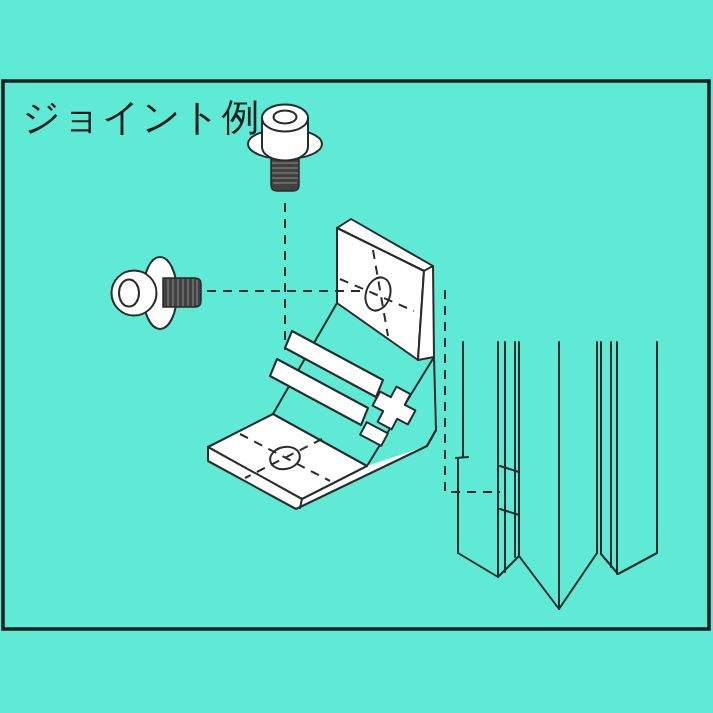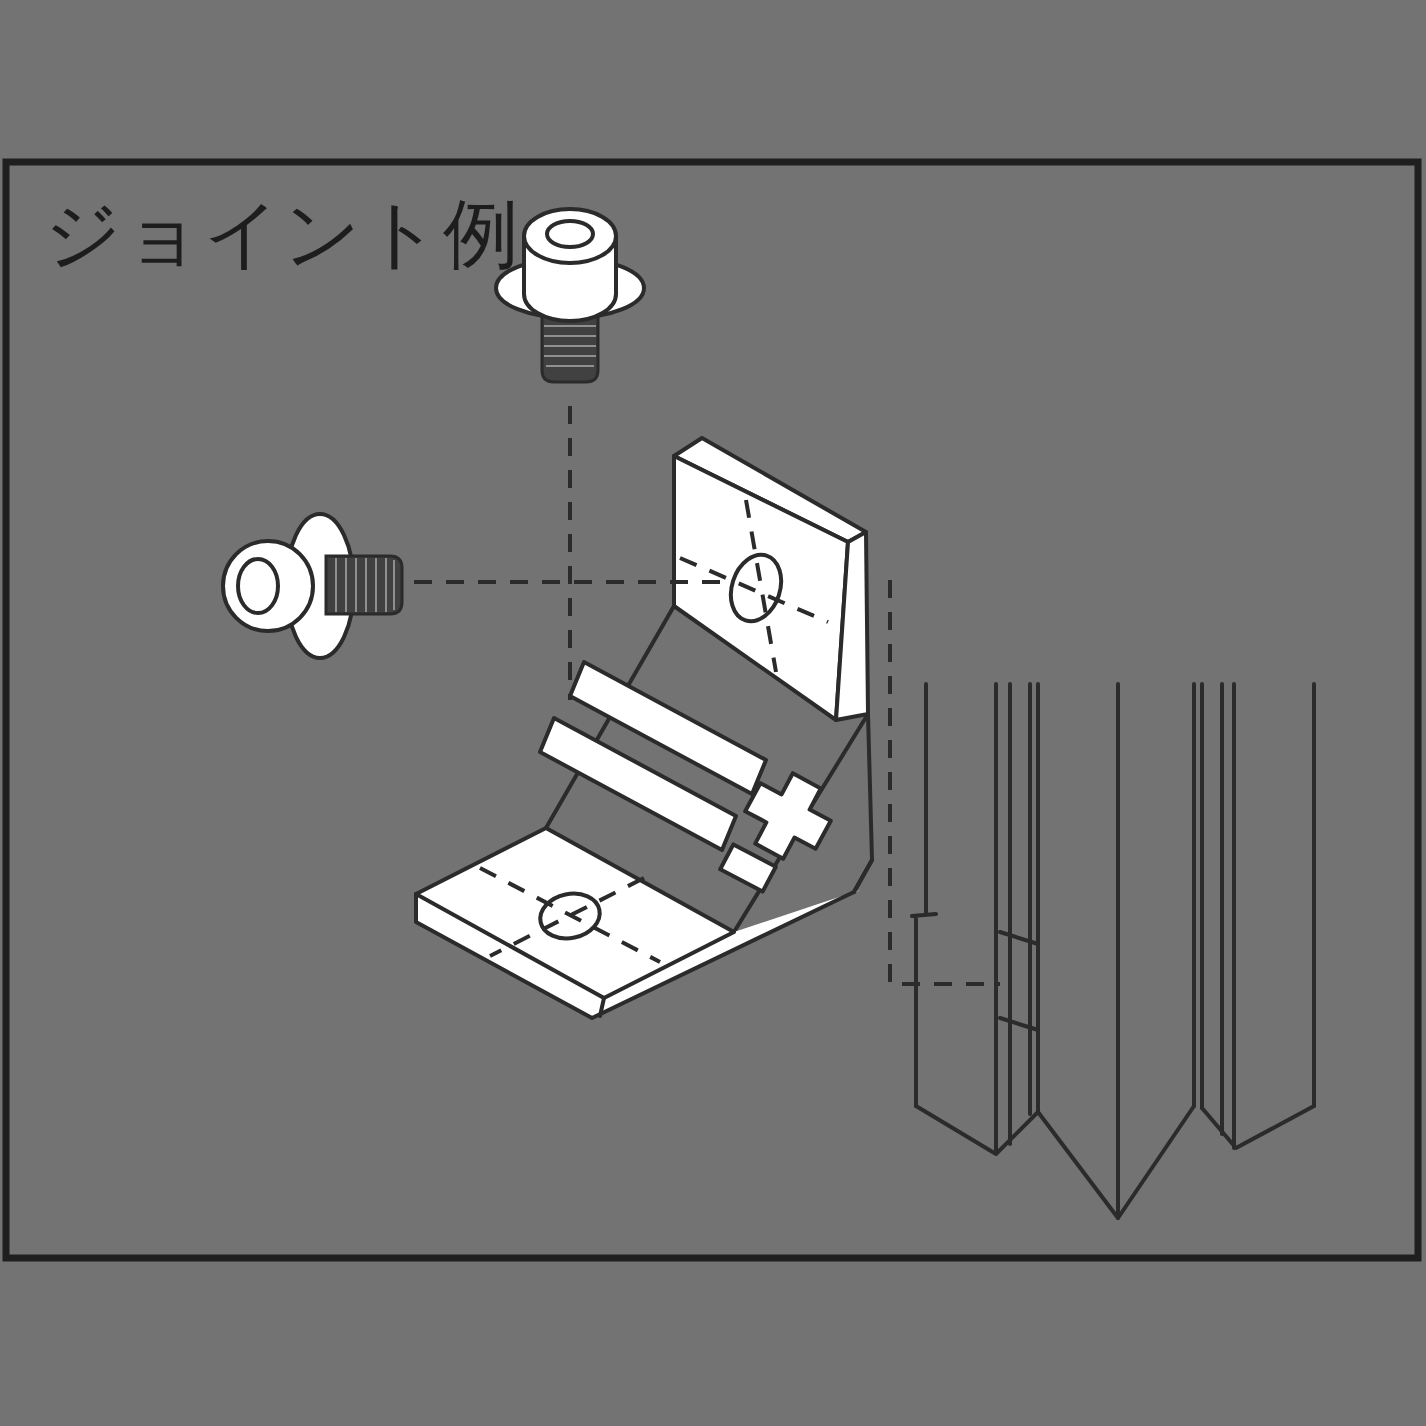--- a/index.html
+++ b/index.html
@@ -1,19 +1,19 @@
 <!DOCTYPE html>
 <html><head>
 <meta charset="utf-8">
 <style>
   html,body{margin:0;padding:0;background:#ffffff;}
   .canvas{
     position:relative;
     width:713px;height:713px;
-    background:#737373;
+    background:#5eead4;
     font-family:"Liberation Sans","DejaVu Sans",sans-serif;
     overflow:hidden;
   }
   .canvas svg{display:block;}
   .diagram-title{
     font-size:38px;
     font-weight:500;
     fill:#1d1d1d;
     letter-spacing:1px;
   }

